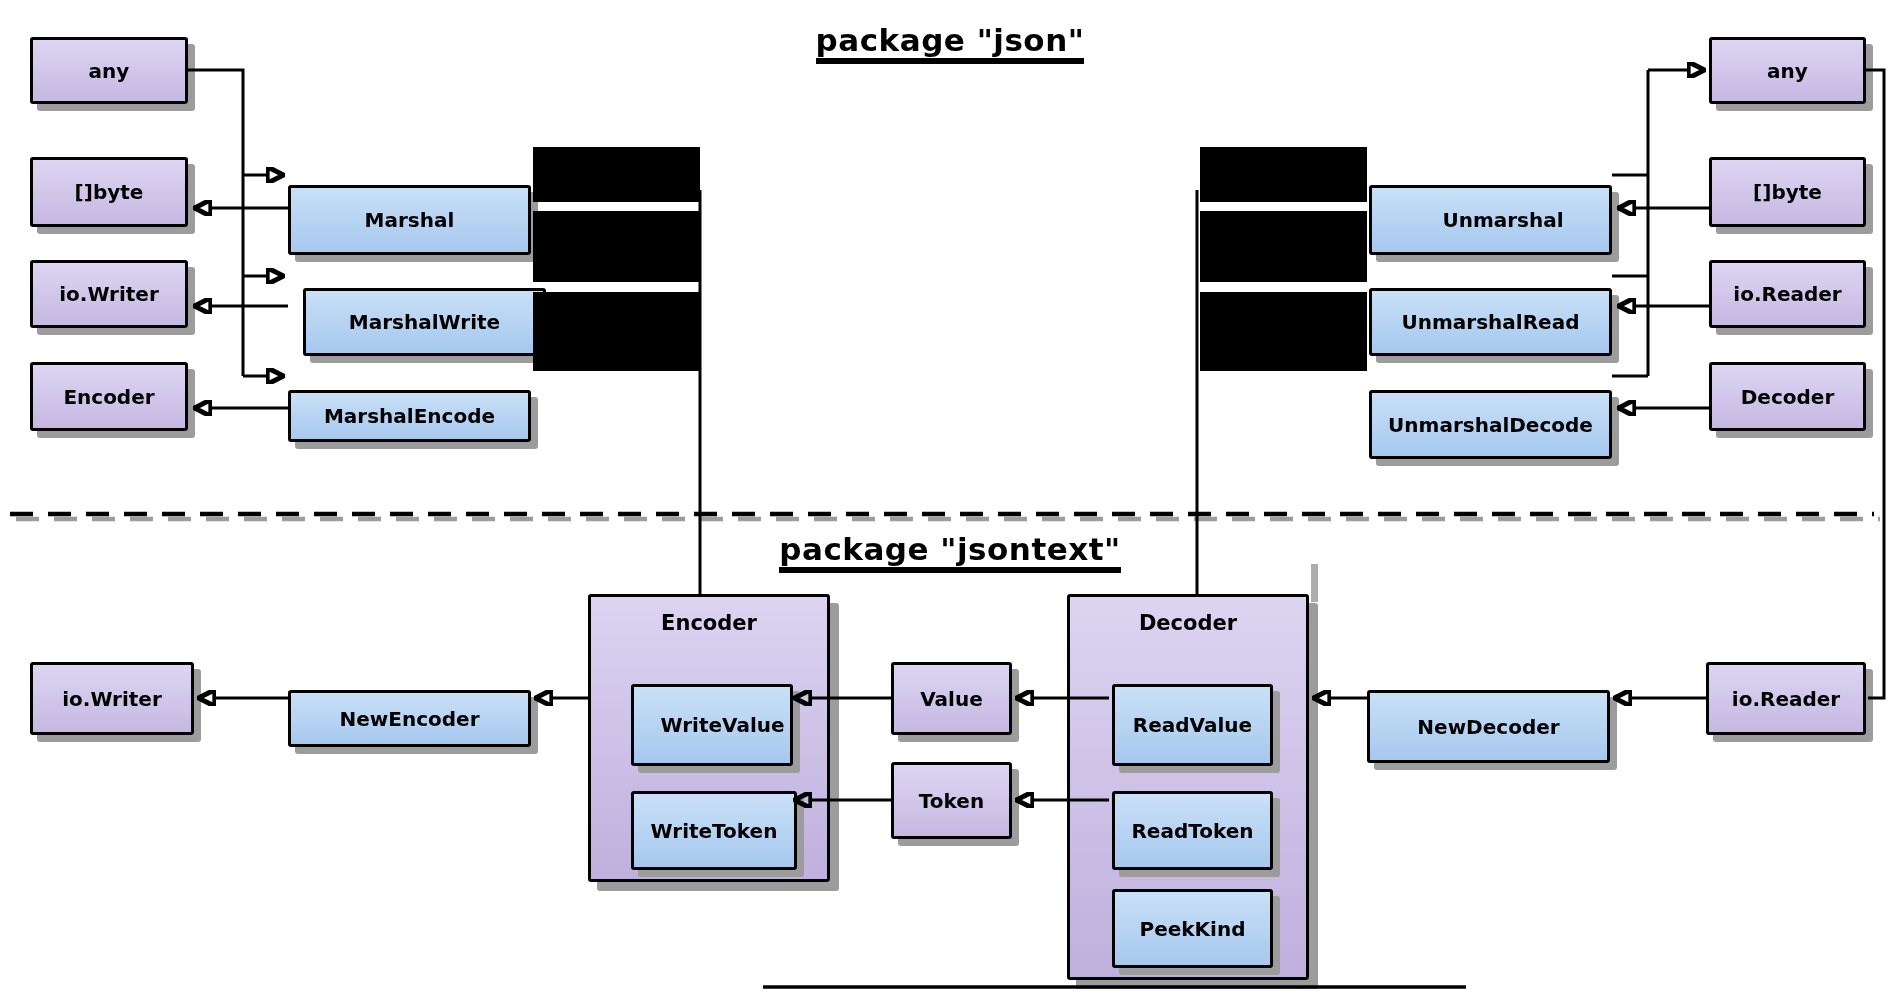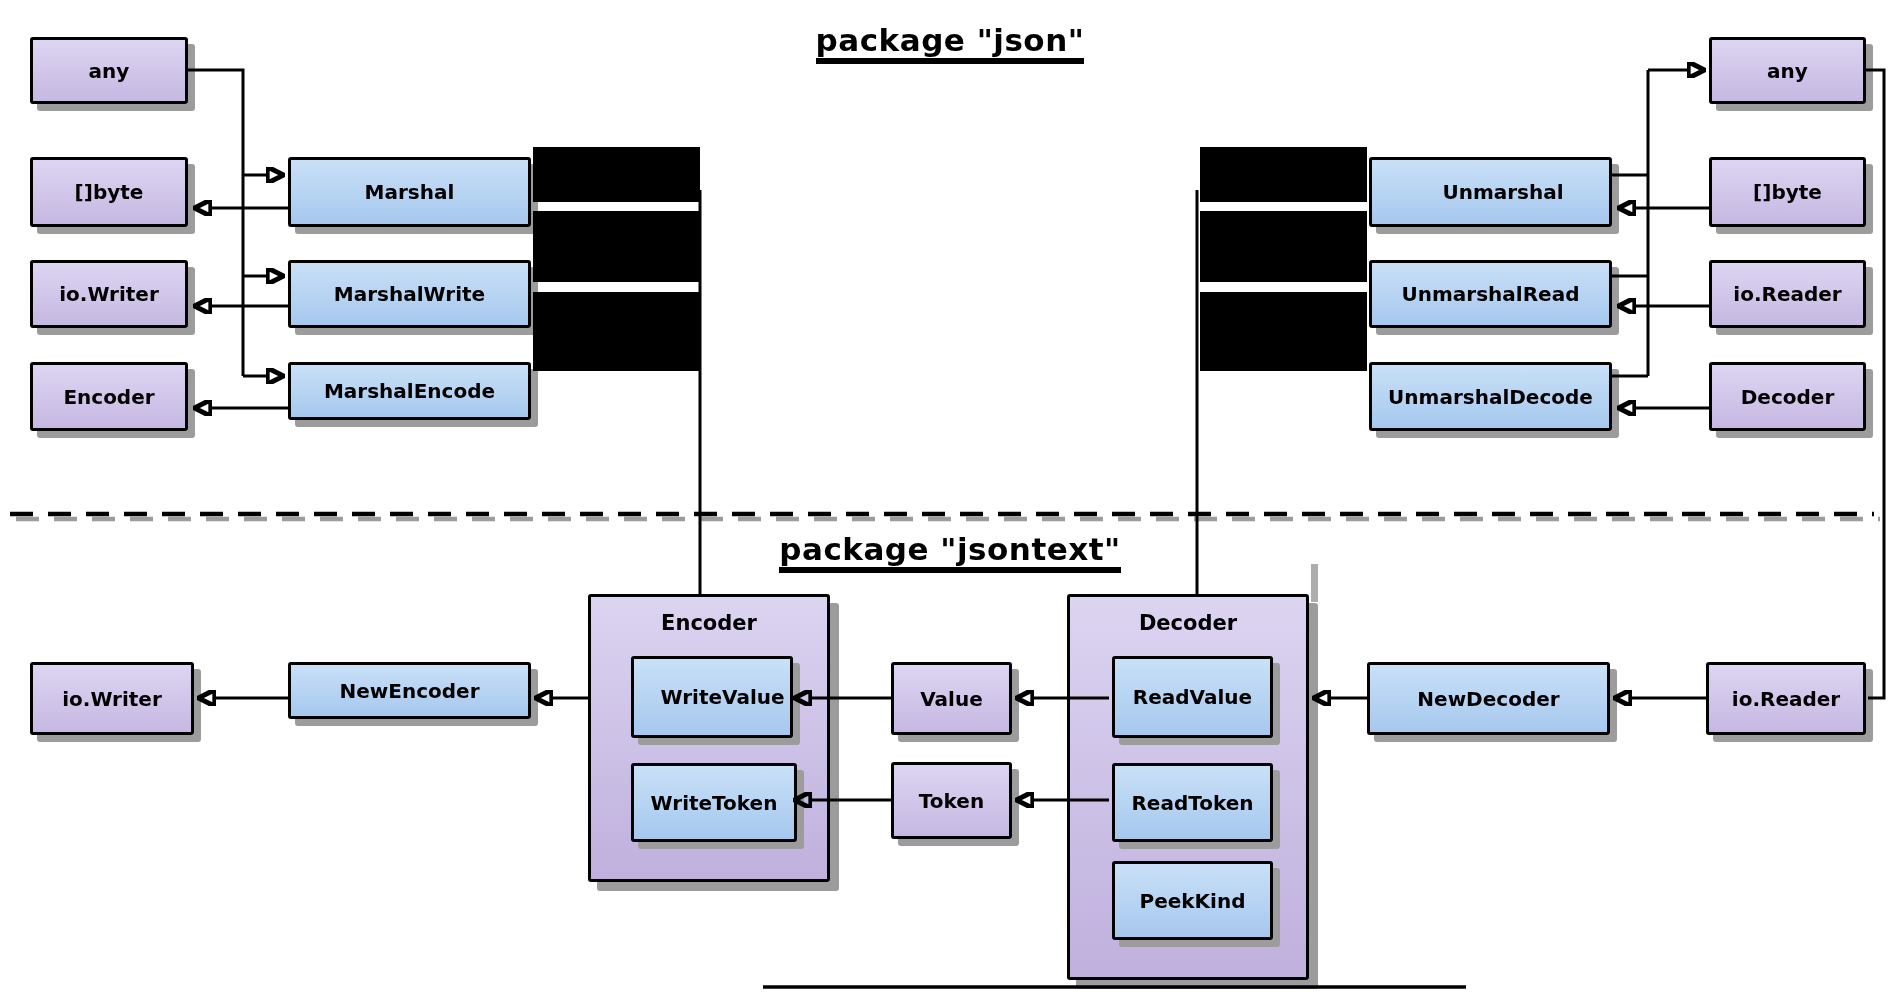--- a/index.html
+++ b/index.html
@@ -8,21 +8,21 @@
   #canvas { position:relative; width:1900px; height:1000px; background:#ffffff; overflow:hidden; }
 
   .section-title { position:absolute; left:0; right:0; text-align:center;
     font-weight:bold; font-size:31px; color:#000; letter-spacing:0.5px; }
   .section-title .u { border-bottom:6px solid #000; padding-bottom:0px; }
 
   .box { position:absolute; display:flex; align-items:center; justify-content:center;
     border:3px solid #000; border-radius:3px; font-weight:bold; font-size:20px; color:#000;
     box-shadow:7px 7px 0 #9c9c9c; text-align:center; }
   .tbox { background:linear-gradient(180deg,#ddd5f2 0%,#c6b8e2 100%); }
-  .fbox { background:linear-gradient(180deg,#c9e0f7 0%,#a6c8ee 100%); }
+  .fbox { background:linear-gradient(180deg,#c9e0f7 0%,#a6c8ee 100%);margin-top:28px; }
 
   .container-box { position:absolute; border:3px solid #000; border-radius:3px;
     background:linear-gradient(180deg,#dcd4f1 0%,#bfb0dd 100%);
     box-shadow:9px 9px 0 #9c9c9c; }
   .container-title { position:absolute; top:14px; left:0; right:0; text-align:center;
     font-weight:bold; font-size:21px; color:#000; }
 
   .black-block { position:absolute; background:#000000; }
   .artifact { position:absolute; background:#adadad; }
 
@@ -53,24 +53,24 @@
   <div class="box tbox" style="left:30px;top:260px;width:158px;height:68px;">
     <span>io.Writer</span>
   </div>
   <div class="box tbox" style="left:30px;top:362px;width:158px;height:69px;">
     <span>Encoder</span>
   </div>
 
   <div class="box fbox" style="left:288px;top:157px;width:243px;height:70px;">
     <span>Marshal</span>
   </div>
-  <div class="box fbox" style="left:288px;top:260px;width:243px;height:68px;">
+  <div class="box fbox" style="left:303px;top:260px;width:243px;height:68px;">
     <span>MarshalWrite</span>
   </div>
-  <div class="box fbox" style="left:288px;top:362px;width:243px;height:58px;">
+  <div class="box fbox" style="left:288px;top:362px;width:243px;height:52px;">
     <span>MarshalEncode</span>
   </div>
 
   <div class="black-block" style="left:533px;top:147px;width:167px;height:55px;"></div>
   <div class="black-block" style="left:533px;top:211px;width:167px;height:71px;"></div>
   <div class="black-block" style="left:533px;top:292px;width:167px;height:79px;"></div>
 
   <div class="black-block" style="left:1200px;top:147px;width:167px;height:55px;"></div>
   <div class="black-block" style="left:1200px;top:211px;width:167px;height:71px;"></div>
   <div class="black-block" style="left:1200px;top:292px;width:167px;height:79px;"></div>

